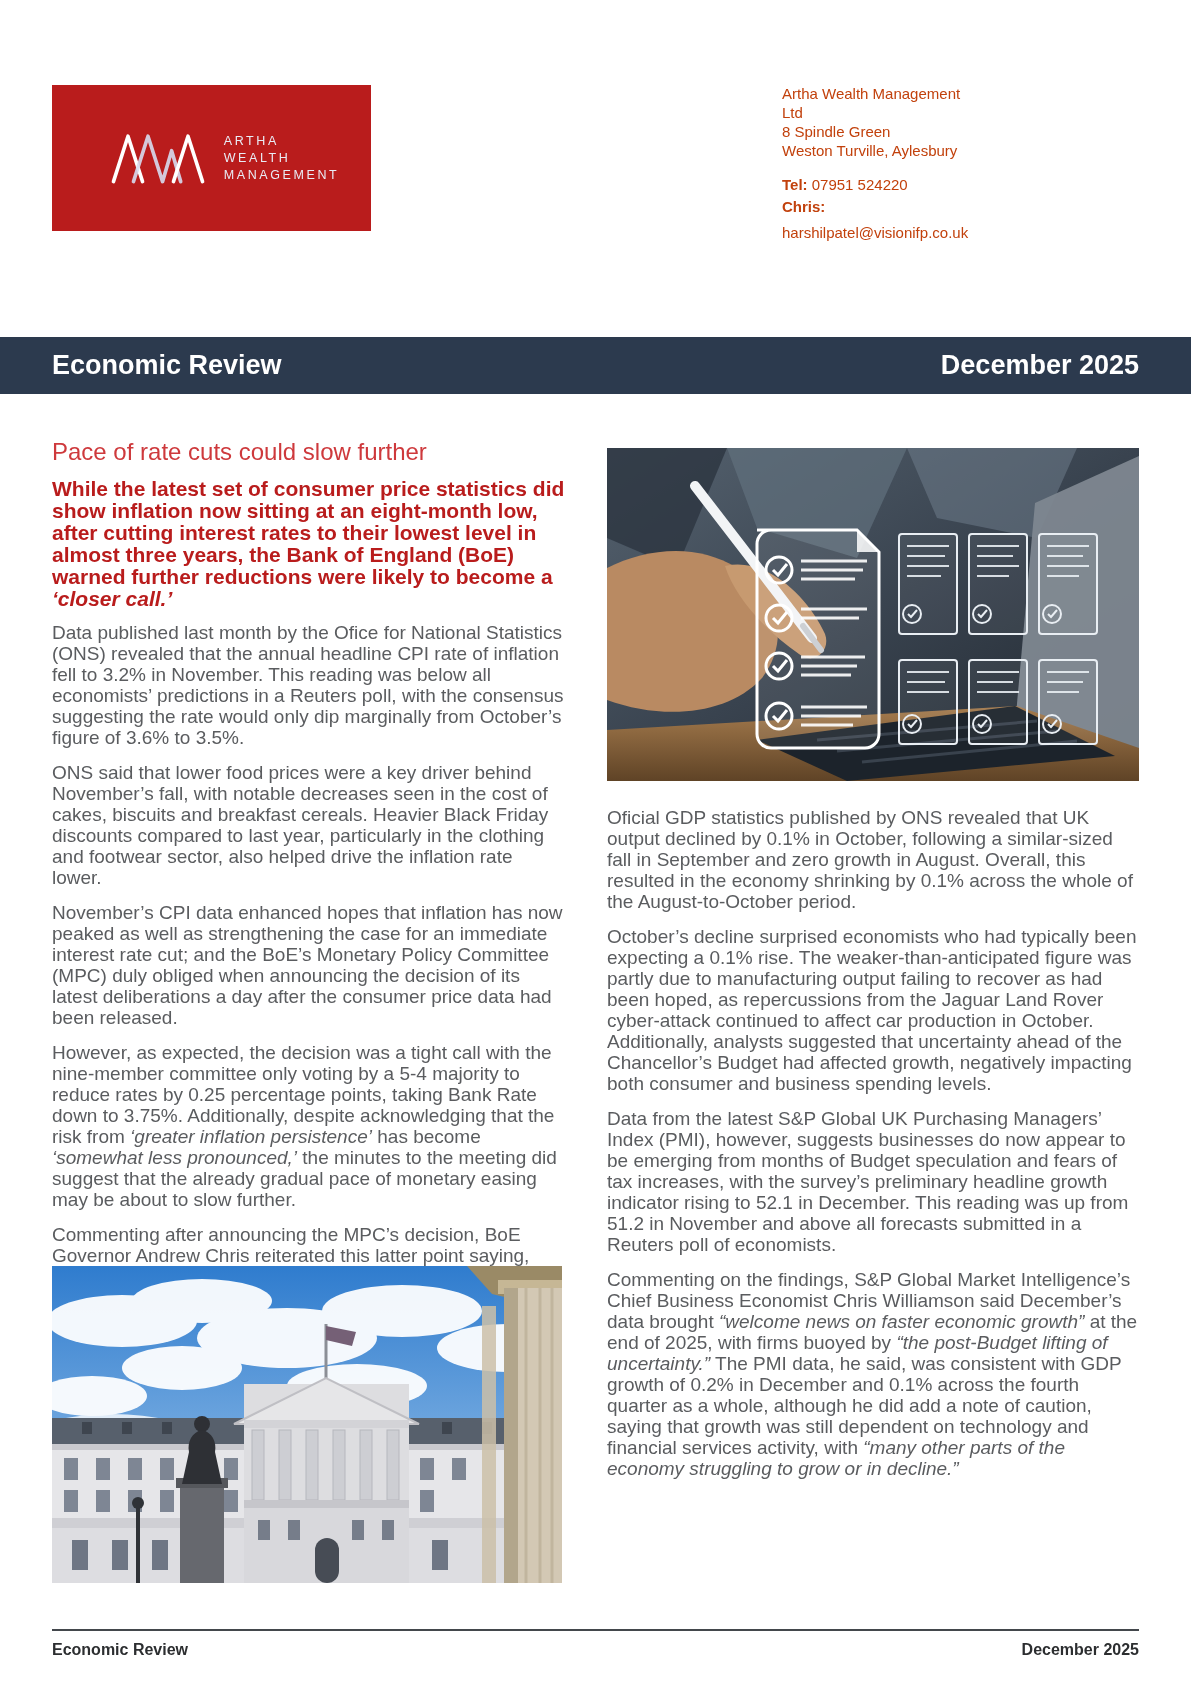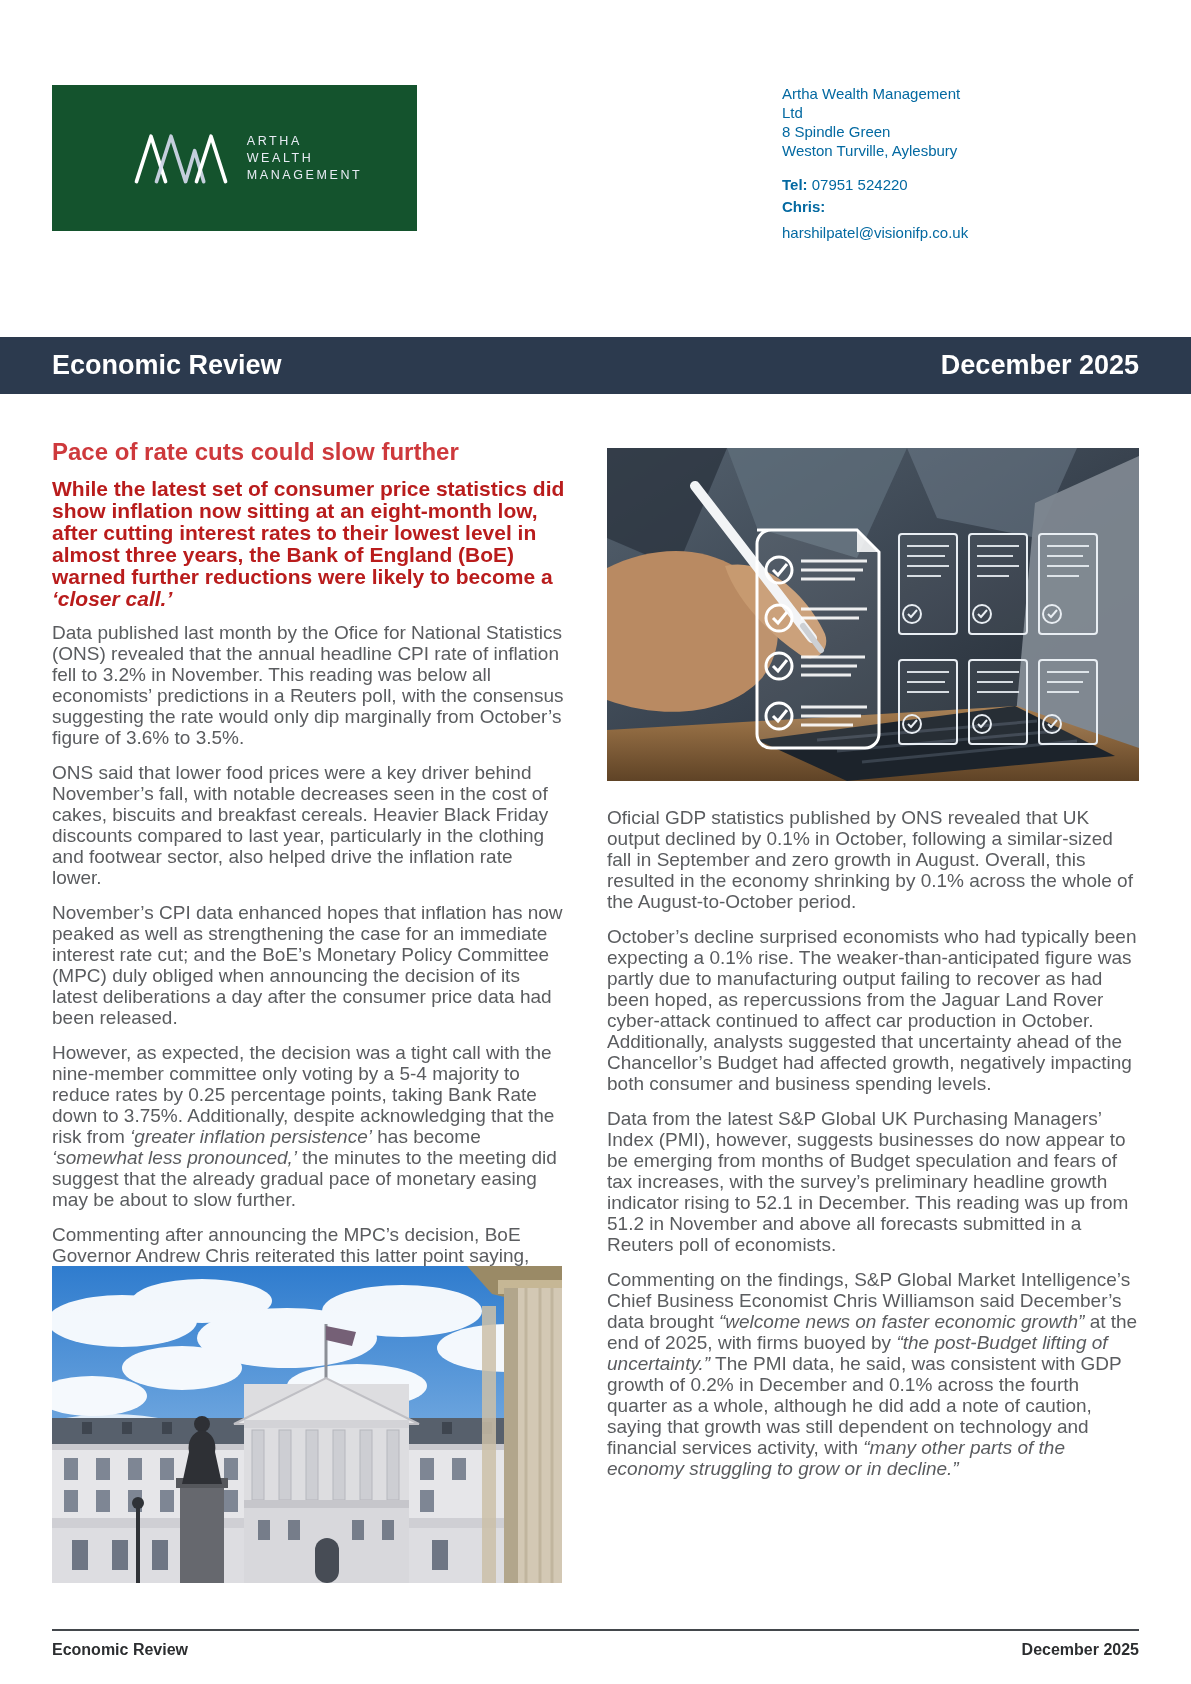--- a/index.html
+++ b/index.html
@@ -1,39 +1,39 @@
 <!DOCTYPE html>
 <html><head>
 <meta charset="utf-8">
 <style>
   * { margin:0; padding:0; box-sizing:border-box; }
   body { background:#888; font-family:"Liberation Sans", sans-serif; }
   .page { position:relative; width:1191px; height:1684px; background:#ffffff; margin:0 auto; overflow:hidden; }
 
   
-  .logo-box { position:absolute; left:52px; top:85px; width:365px; height:146px;
-    background:#14532d; display:flex; align-items:center; justify-content:center; gap:16px;padding-left:24px; }
+  .logo-box { position:absolute; left:52px; top:85px; width:319px; height:146px;
+    background:#b91c1c; display:flex; align-items:center; justify-content:center; gap:16px;padding-left:24px; }
   .logo-text { color:#e9ecf5; font-size:12.5px; letter-spacing:2.6px; line-height:17px; font-weight:400; }
-  .contact { position:absolute; left:782px; top:84px; width:360px; font-size:15px; line-height:19px; color:#0369a1; }
+  .contact { position:absolute; left:782px; top:84px; width:360px; font-size:15px; line-height:19px; color:#c2410c; }
   .contact .address { white-space:pre-line; }
   .contact .tel-line { margin-top:15px; }
   .contact .lbl { font-weight:700; }
   .contact .email-lbl { margin-top:3px; font-weight:700; }
   .contact .email-val { margin-top:7px; }
 
   
   .banner { position:absolute; left:0; top:337px; width:1191px; height:57px; background:#2c3a4e;
     display:flex; align-items:center; justify-content:space-between; padding:0 52px;
     color:#ffffff; font-size:27px; font-weight:700; }
 
   
   .col { position:absolute; }
   .col-left  { left:52px; top:437px; width:514px; }
   .col-right { left:607px; top:448px; width:532px; }
-  h2 { color:#ce393c; font-size:24px; line-height:29px; font-weight:700; margin:0 0 12px 0; }
+  h2 { color:#ce393c; font-size:24px; line-height:29px; font-weight:400; margin:0 0 12px 0; }
   p  { font-size:19px; line-height:21px; color:#5a5c5f; margin:0 0 14px 0; }
   p.intro { font-size:21px; line-height:22px; color:#b91c1c; font-weight:700; margin-bottom:12px; }
   em { font-style:italic; }
 
   .img-checklist { display:block; width:532px; height:333px; margin-bottom:26px; }
   .img-boe { position:absolute; left:52px; top:1266px; width:510px; height:317px; display:block; }
 
   
   .footer-rule { position:absolute; left:52px; top:1629px; width:1087px; height:2px; background:#43474c; }
   .footer-text { position:absolute; left:52px; top:1641px; width:1087px; display:flex;

